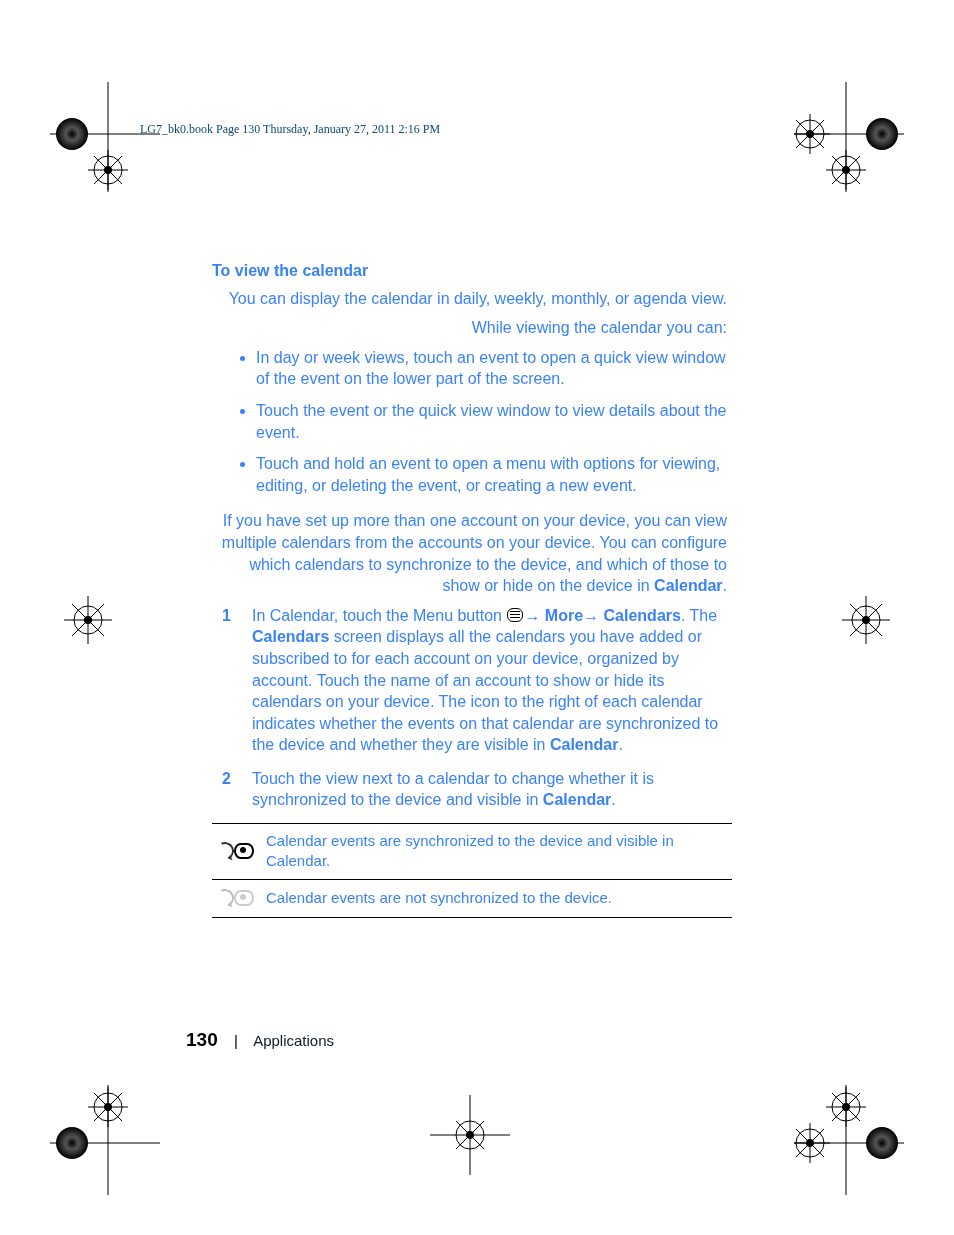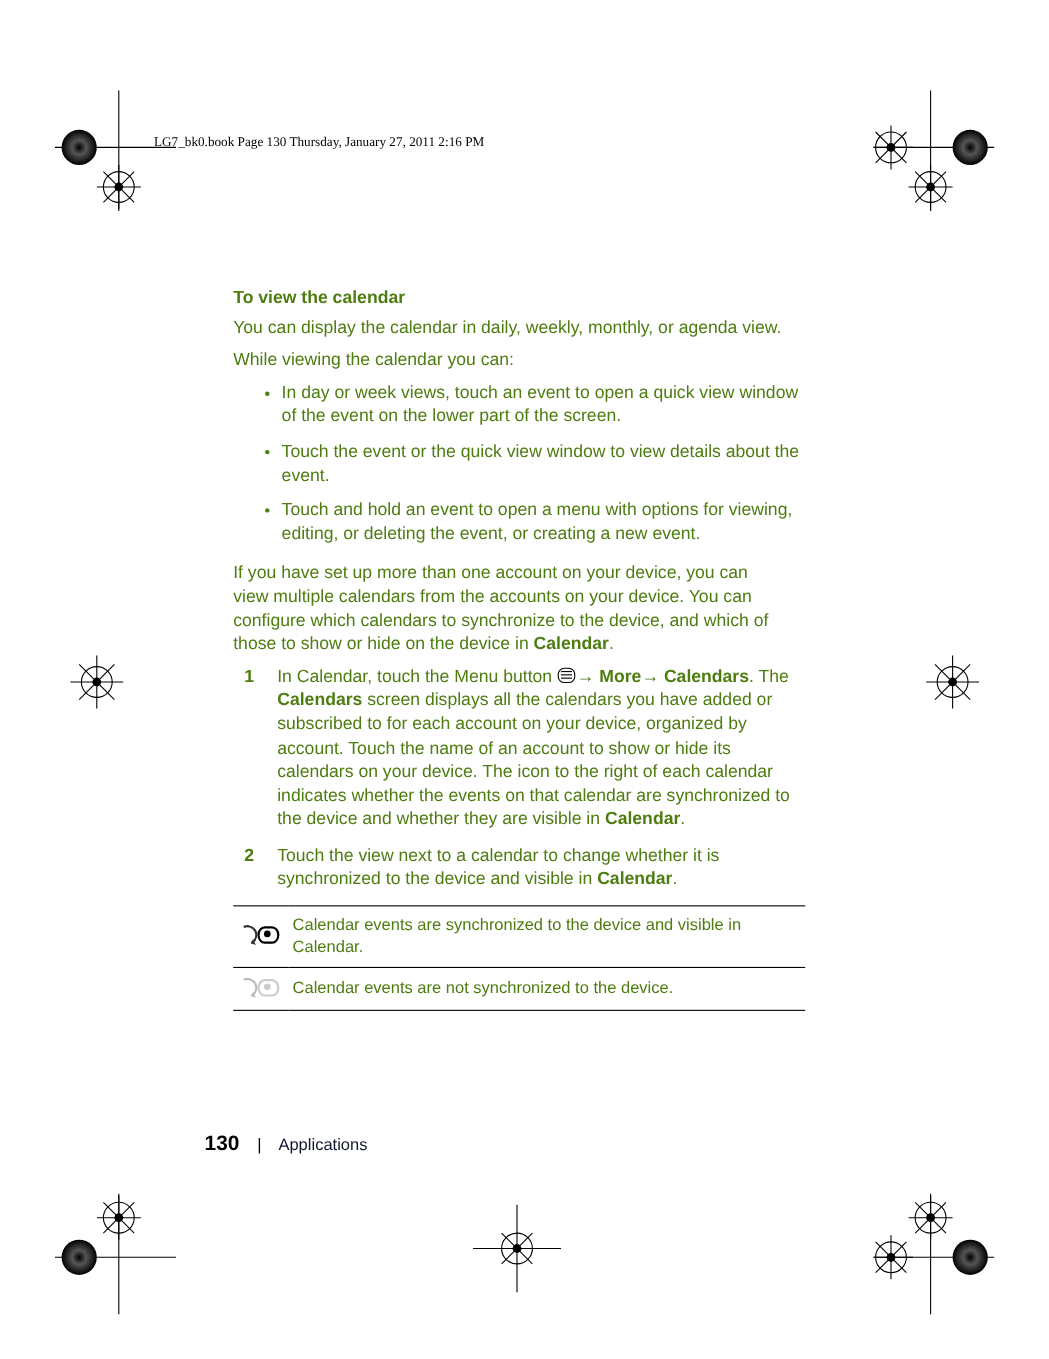--- a/index.html
+++ b/index.html
@@ -1,22 +1,22 @@
 <!DOCTYPE html>
 <html><head>
 <meta charset="utf-8">
 <style>
   html,body{margin:0;padding:0;background:#fff;font-family:"Helvetica Neue",Helvetica,Arial,sans-serif;color:#000;}
   .page{position:relative;width:954px;height:1235px;}
   .crop{position:absolute;}
   .crop svg{display:block;}
-  .headerline{position:absolute;top:122px;left:140px;font-size:12px;font-family:Georgia,'Times New Roman',serif;color:#000000;}
-  .content{position:absolute;top:260px;left:212px;width:520px;font-size:16px;line-height:1.35;color:#4d7c0f;}
+  .headerline{position:absolute;top:122px;left:140px;font-size:12px;font-family:Georgia,'Times New Roman',serif;color:#0c4a6e;}
+  .content{position:absolute;top:260px;left:212px;width:520px;font-size:16px;line-height:1.35;color:#3b82f6;}
   .h{font-weight:700;margin:0 0 6px 0;}
-  .p{margin:0 16px 8px 0;}
+  .p{margin:0 5px 8px 0;text-align:right;}
   .b{font-weight:700;}
   ul.bullets{list-style:disc;margin:6px 0 14px 0;padding-left:44px;}
   ul.bullets li{margin-bottom:10px;padding-left:0;}
   ol.steps{list-style:none;margin:6px 0 8px 0;padding-left:0;}
   ol.steps li{position:relative;margin:0 0 12px 0;padding-left:40px;}
   ol.steps li .num{position:absolute;left:10px;top:0;font-weight:700;}
   .menu-icon{display:inline-block;width:14px;height:12px;border:1px solid #000;border-radius:6px;vertical-align:-1px;position:relative;margin:0 1px;}
   .menu-icon::before{content:"";position:absolute;left:2px;right:2px;top:2px;height:1px;background:#000;box-shadow:0 3px 0 #000,0 6px 0 #000;}
   .arrow{font-family:'Times New Roman',serif;}
   .legend{width:100%;border-collapse:collapse;margin-top:4px;font-size:15px;}

